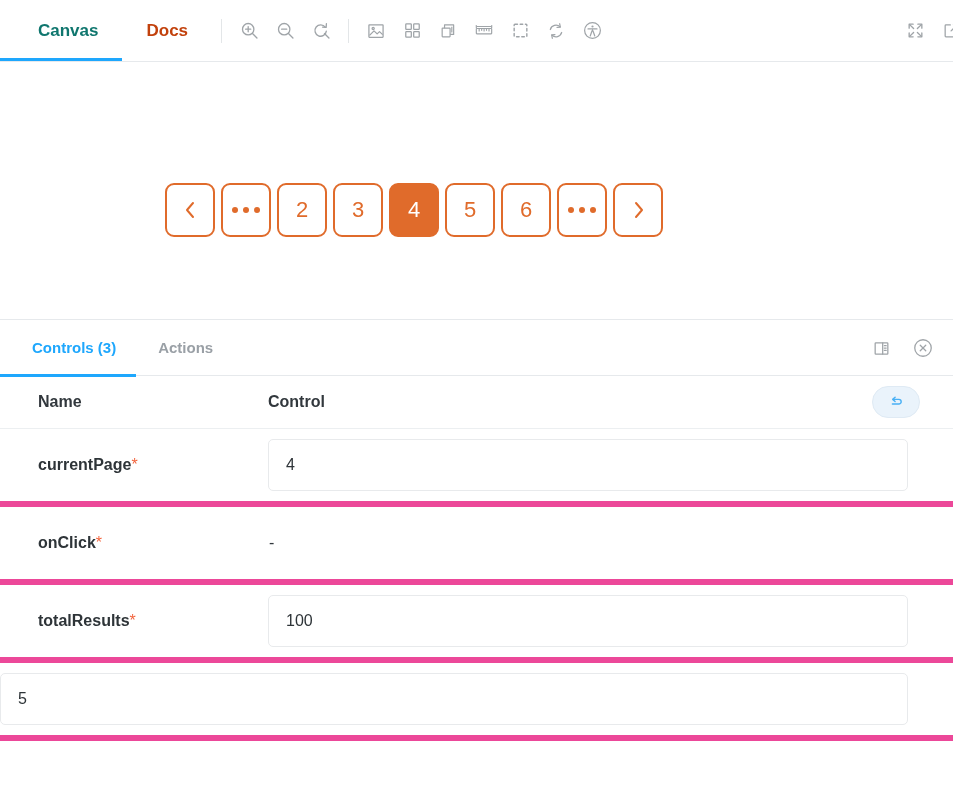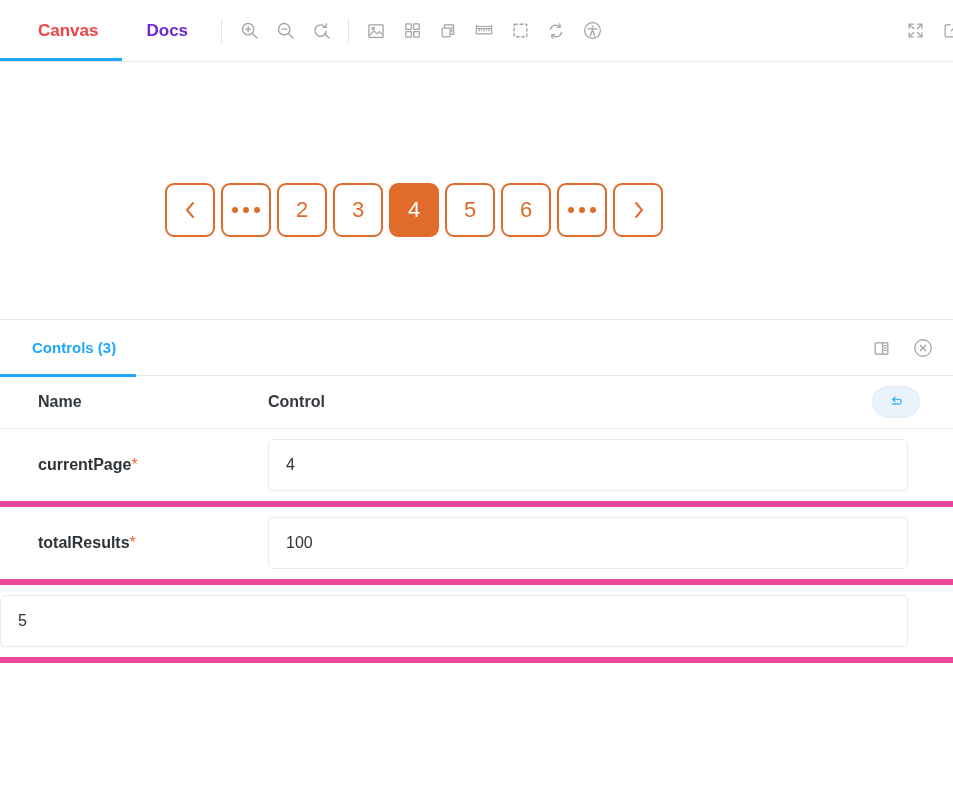--- a/index.html
+++ b/index.html
@@ -27,26 +27,26 @@
 
   .tab-group { display: flex; align-items: stretch; height: 62px; }
 
   .canvas-tab {
     display: flex;
     align-items: center;
     height: 62px;
     padding: 0 24px;
     font-size: 17px;
     font-weight: bold;
-    color: #6d28d9;
+    color: #c2410c;
     position: relative;
     cursor: pointer;
     white-space: nowrap;
   }
-  .canvas-tab.active { color: #ef4444; padding-left: 38px; }
+  .canvas-tab.active { color: #0f766e; padding-left: 38px; }
   .canvas-tab.active::after {
     content: "";
     position: absolute;
     left: 0; right: 0; bottom: 0;
     height: 4px;
     background: #1ea7fd;
   }
 
   .tb-divider {
     width: 1px;
@@ -398,20 +398,23 @@
 
   </div>
 </div>
 
 <div class="panel">
 
   <div class="panel-tabs">
     <div class="ptab active">
       <span>Controls (3)</span>
     </div>
+    <div class="ptab">
+      <span>Actions</span>
+    </div>
 
     <div class="panel-tools">
       <div class="icon-btn" style="width:24px;height:24px;">
         <svg width="19" height="19" viewBox="0 0 24 24" fill="none" stroke="currentColor" stroke-width="1.6" stroke-linecap="round">
           <rect x="4" y="5" width="16" height="14" rx="0.8"></rect>
           <line x1="13.5" y1="5" x2="13.5" y2="19"></line>
           <line x1="15.6" y1="8.4" x2="17.9" y2="8.4"></line>
           <line x1="15.6" y1="11.4" x2="17.9" y2="11.4"></line>
           <line x1="15.6" y1="14.4" x2="17.9" y2="14.4"></line>
         </svg>
@@ -441,20 +444,28 @@
 
     <div class="crow">
       <div class="cname">
         <span>currentPage</span><span class="req">*</span>
       </div>
       <div class="cctrl">
         <input class="cinput" type="text" value="4" style="">
       </div>
     </div>
 
+    <div class="crow">
+      <div class="cname">
+        <span>onClick</span><span class="req">*</span>
+      </div>
+      <div class="cctrl">
+        <span class="dash-val">-</span>
+      </div>
+    </div>
 
     <div class="crow">
       <div class="cname">
         <span>totalResults</span><span class="req">*</span>
       </div>
       <div class="cctrl">
         <input class="cinput" type="text" value="100" style="">
       </div>
     </div>
 

